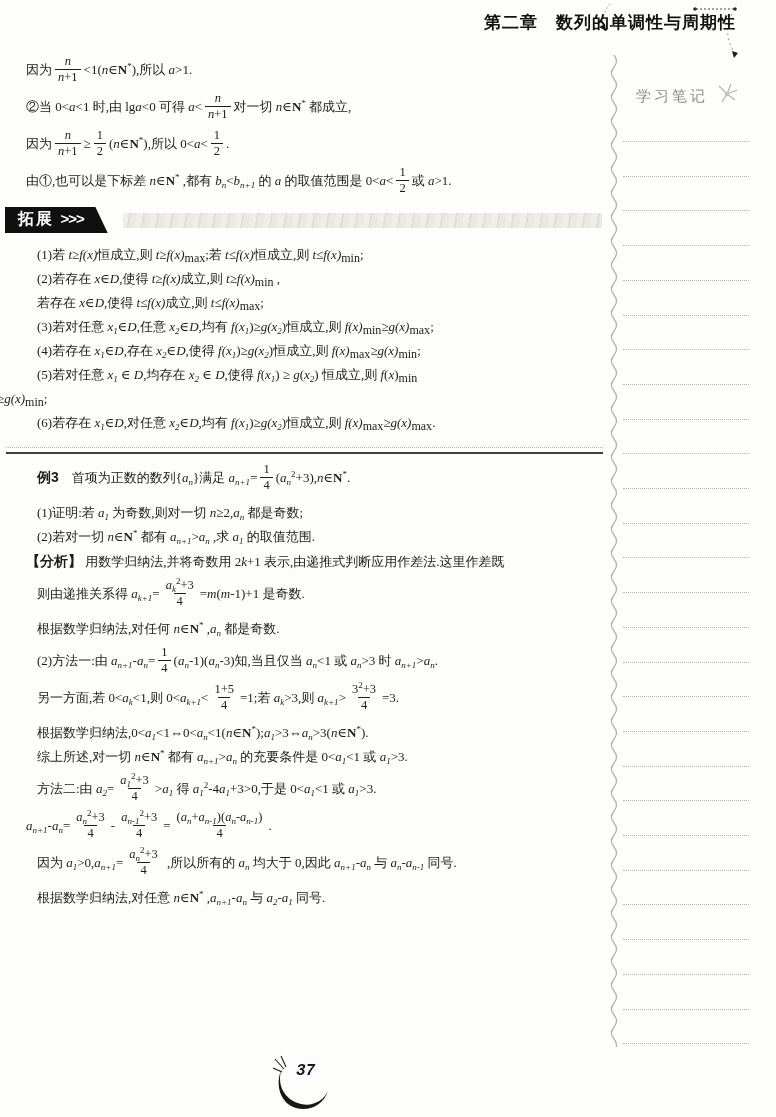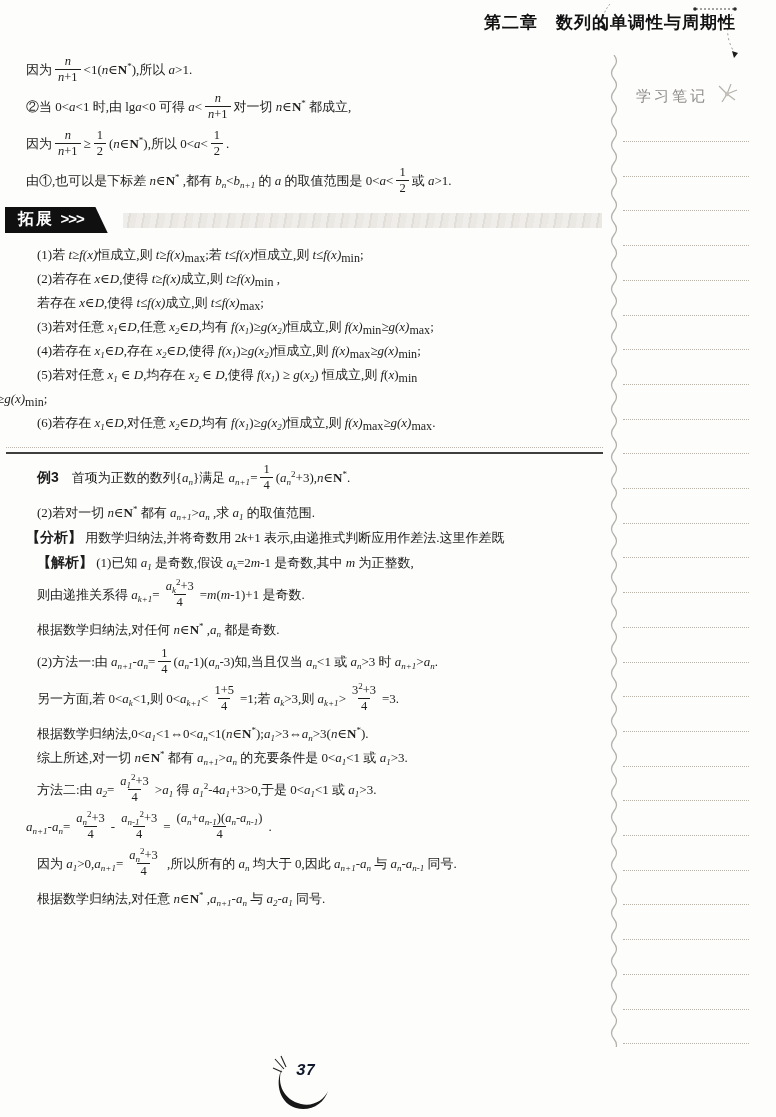--- a/index.html
+++ b/index.html
@@ -117,23 +117,23 @@
         <div class="ln p2"><span>(6)若存在 </span><i>x</i><sub>1</sub><span>∈</span><i>D</i><span>,对任意 </span><i>x</i><sub>2</sub><span>∈</span><i>D</i><span>,均有 </span><i>f(x</i><sub>1</sub><span>)≥</span><i>g(x</i><sub>2</sub><span>)恒成立,则 </span><i>f(x)</i><sub class="rm">max</sub><span>≥</span><i>g(x)</i><sub class="rm">max</sub><span>.</span></div>
       </div>
 
     <div class="divider"></div>
 
     <div id="exampleLines">
         <div class="ln p2 fl"><b class="hd">例3</b><span>　首项为正数的数列{</span><i>a</i><sub>n</sub><span>}满足 </span><i>a</i><sub>n+1</sub><span>=</span><span class="fr">
             <span class="nu"><span>1</span></span>
             <span class="de"><span>4</span></span>
           </span><span>(</span><i>a</i><sub>n</sub><sup>2</sup><span>+3),</span><i>n</i><span>∈</span><b>N</b><sup>*</sup><span>.</span></div>
+        <div class="ln p2"><span>(1)证明:若 </span><i>a</i><sub>1</sub><span> 为奇数,则对一切 </span><i>n</i><span>≥2,</span><i>a</i><sub>n</sub><span> 都是奇数;</span></div>
         <div class="ln p2"><span>(2)若对一切 </span><i>n</i><span>∈</span><b>N</b><sup>*</sup><span> 都有 </span><i>a</i><sub>n+1</sub><span>&gt;</span><i>a</i><sub>n</sub><span> ,求 </span><i>a</i><sub>1</sub><span> 的取值范围.</span></div>
         <div class="ln p1"><b class="hd">【分析】</b><span> 用数学归纳法,并将奇数用 2</span><i>k</i><span>+1 表示,由递推式判断应用作差法.这里作差既</span></div>
-        <div class="ln p2"><b class="hd">【解析】</b><span> (1)已知 </span><i>a</i><sub>1</sub><span> 是奇数,假设 </span><i>a</i><sub>k</sub><span>=2</span><i>m</i><span>-1 是奇数,其中 </span><i>m</i><span> 为正整数,</span></div>
         <div class="ln p2 fl"><span>则由递推关系得 </span><i>a</i><sub>k+1</sub><span>=</span><span class="fr">
             <span class="nu"><i>a</i><sub>k</sub><sup>2</sup><span>+3</span></span>
             <span class="de"><span>4</span></span>
           </span><span>=</span><i>m</i><span>(</span><i>m</i><span>-1)+1 是奇数.</span></div>
         <div class="ln p2"><span>根据数学归纳法,对任何 </span><i>n</i><span>∈</span><b>N</b><sup>*</sup><span> ,</span><i>a</i><sub>n</sub><span> 都是奇数.</span></div>
         <div class="ln p2 fl"><span>(2)方法一:由 </span><i>a</i><sub>n+1</sub><span>-</span><i>a</i><sub>n</sub><span>=</span><span class="fr">
             <span class="nu"><span>1</span></span>
             <span class="de"><span>4</span></span>
           </span><span>(</span><i>a</i><sub>n</sub><span>-1)(</span><i>a</i><sub>n</sub><span>-3)知,当且仅当 </span><i>a</i><sub>n</sub><span>&lt;1 或 </span><i>a</i><sub>n</sub><span>&gt;3 时 </span><i>a</i><sub>n+1</sub><span>&gt;</span><i>a</i><sub>n</sub><span>.</span></div>
         <div class="ln p2 fl"><span>另一方面,若 0&lt;</span><i>a</i><sub>k</sub><span>&lt;1,则 0&lt;</span><i>a</i><sub>k+1</sub><span>&lt;</span><span class="fr">

